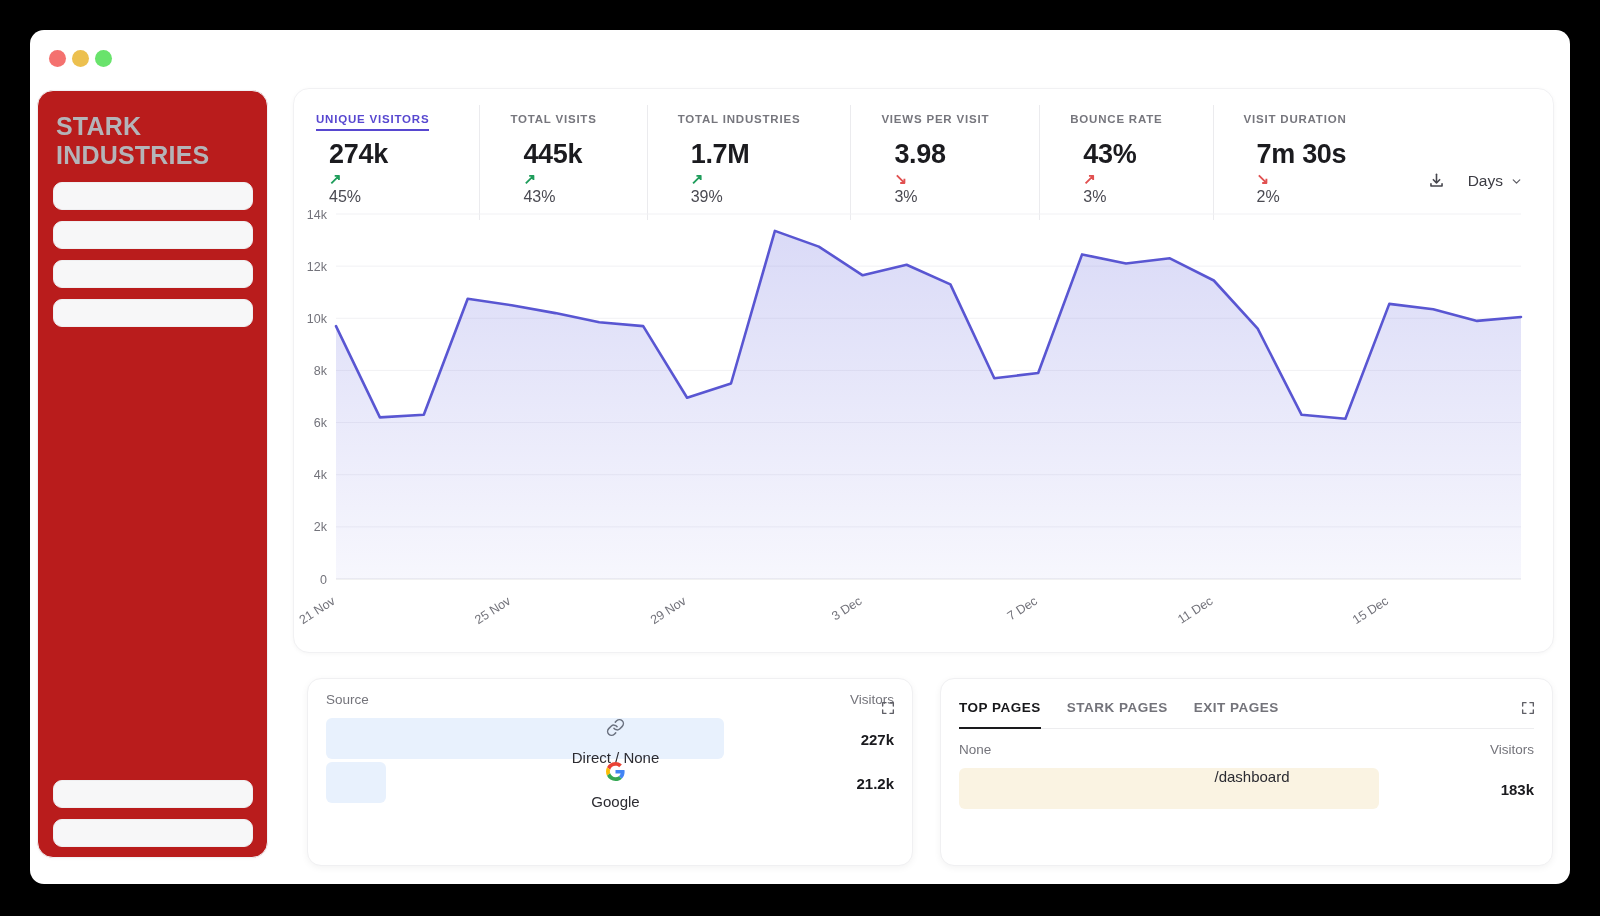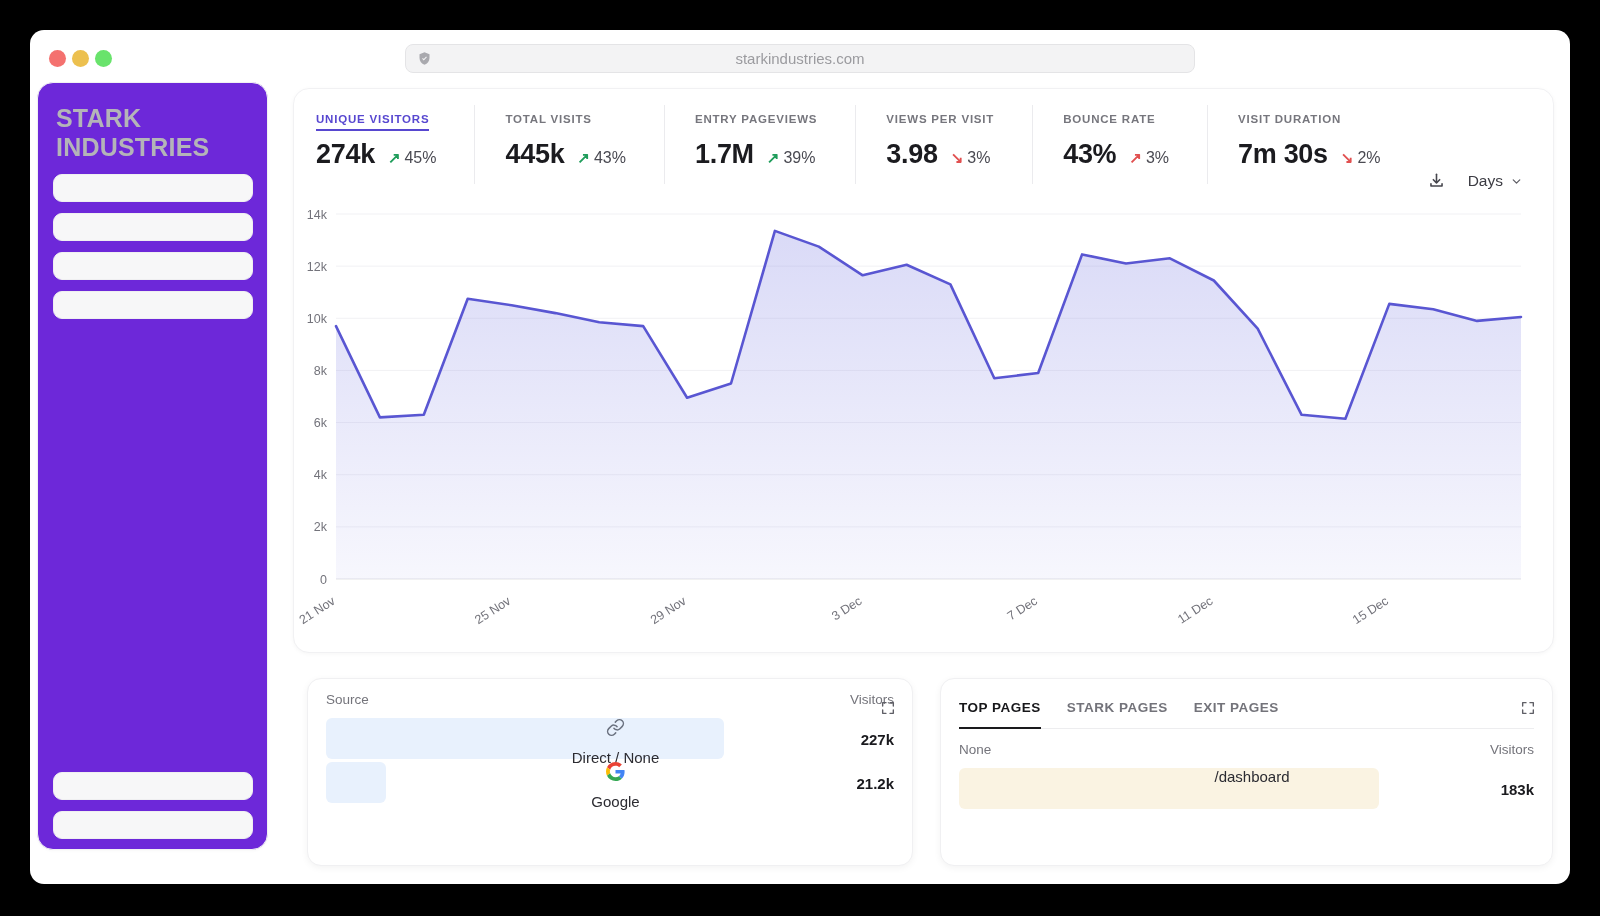--- a/index.html
+++ b/index.html
@@ -9,36 +9,36 @@
     border-radius:14px;overflow:hidden;}
   
   .traffic{position:absolute;top:20px;left:19px;display:flex;gap:6px;}
   .light{width:17px;height:17px;border-radius:50%;}
   .light.red{background:#f4716f;} .light.yellow{background:#ecc04f;} .light.green{background:#69e36c;}
   .urlbar{position:absolute;left:375px;top:14px;width:790px;height:29px;background:#f3f3f4;
     border:1px solid #e4e4e6;border-radius:8px;display:flex;align-items:center;box-sizing:border-box;}
   .urlbar .shield{margin-left:11px;display:flex;align-items:center;}
   .urlbar .url{position:absolute;left:0;right:0;text-align:center;color:#9b9b9f;font-size:15px;}
   
-  .sidebar{position:absolute;left:7px;top:52px;width:231px;height:768px;background:#6d28d9;
+  .sidebar{position:absolute;left:7px;top:60px;width:231px;height:768px;background:#b91c1c;
     border:1px solid #f1f1f3;border-radius:16px;box-shadow:0 1px 3px rgba(0,0,0,.03);box-sizing:border-box;}
   .brand{margin:21px 18px 0;width:160px;font-size:25px;font-weight:700;color:#b4b4b8;line-height:1.15;letter-spacing:.2px;}
   .ph{position:absolute;left:15px;width:200px;height:28px;background:#f7f7f8;border:1px solid #efeff1;
     border-radius:9px;box-sizing:border-box;}
   
   .card{position:absolute;background:#fff;box-sizing:border-box;}
   .chart-card{left:263px;top:58px;width:1261px;height:565px;border:1px solid #f1f1f3;border-radius:16px;
     box-shadow:0 1px 4px rgba(0,0,0,.04);}
-  .stats-row{display:flex;padding-top:16px;}
+  .stats-row{display:flex;padding-top:16px;gap:12px;}
   .stat{padding:4px 38px 14px 30px;border-left:1px solid #ebebee;cursor:pointer;}
   .stat:first-child{border-left:none;padding-left:22px;}
   .stat-label{display:inline-block;font-size:11.5px;font-weight:700;letter-spacing:.8px;color:#76767d;
     padding-bottom:4px;border-bottom:2px solid transparent;white-space:nowrap;}
   .stat.active .stat-label{color:#5747d0;border-bottom-color:#5747d0;}
-  .stat-value-row{display:flex;align-items:baseline;margin-top:8px;}
+  .stat-value-row{display:flex;align-items:baseline;margin-top:8px;flex-direction:column;}
   .stat-value{font-size:27px;font-weight:700;color:#1b1b1f;letter-spacing:-.3px;white-space:nowrap;}
   .stat-arrow{margin-left:13px;font-size:15px;font-weight:700;}
   .stat-arrow.positive{color:#1f9d5b;} .stat-arrow.negative{color:#e15050;}
   .stat-change{margin-left:4px;font-size:16px;color:#4a4a52;}
   .chart-toolbar{position:absolute;right:30px;top:82px;display:flex;align-items:flex-end;gap:22px;}
   .tool-btn{display:flex;align-items:center;gap:7px;cursor:pointer;color:#3c3c43;font-size:15.5px;}
   #chart-svg{position:absolute;left:0;top:112px;}
   
   .table-card{top:648px;height:188px;border:1px solid #f0f0f2;border-radius:14px;
     box-shadow:0 2px 7px rgba(0,0,0,.05);padding:0 18px;overflow:hidden;}
@@ -65,29 +65,20 @@
 <body>
 
 <div class="canvas">
   <div class="window">
 
     <div class="traffic">
       <span class="light red"></span>
       <span class="light yellow"></span>
       <span class="light green"></span>
     </div>
-    <div class="urlbar">
-      <span class="shield">
-        <svg width="15" height="15" viewBox="0 0 24 24">
-            <path fill="#a9a9ae" d="M12 2l8 3v6c0 5-3.4 9.3-8 11-4.6-1.7-8-6-8-11V5l8-3z"></path>
-            <path fill="#f3f3f4" d="M10.8 15.1l-2.6-2.6 1.2-1.2 1.4 1.4 3.8-3.8 1.2 1.2-5 5z"></path>
-          </svg>
-      </span>
-      <span class="url">starkindustries.com</span>
-    </div>
 
     <aside class="sidebar">
       <div class="brand">STARK INDUSTRIES</div>
       <div class="ph" style="top:91px"></div>
       <div class="ph" style="top:130px"></div>
       <div class="ph" style="top:169px"></div>
       <div class="ph" style="top:208px"></div>
       <div class="ph" style="top:689px"></div>
       <div class="ph" style="top:728px"></div>
     </aside>
@@ -97,21 +88,21 @@
           <div class="stat active"><div class="stat-label">UNIQUE VISITORS</div><div class="stat-value-row">
               <span class="stat-value">274k</span>
               <span class="stat-arrow positive">↗</span>
               <span class="stat-change">45%</span>
             </div></div>
           <div class="stat"><div class="stat-label">TOTAL VISITS</div><div class="stat-value-row">
               <span class="stat-value">445k</span>
               <span class="stat-arrow positive">↗</span>
               <span class="stat-change">43%</span>
             </div></div>
-          <div class="stat"><div class="stat-label">ENTRY PAGEVIEWS</div><div class="stat-value-row">
+          <div class="stat"><div class="stat-label">TOTAL INDUSTRIES</div><div class="stat-value-row">
               <span class="stat-value">1.7M</span>
               <span class="stat-arrow positive">↗</span>
               <span class="stat-change">39%</span>
             </div></div>
           <div class="stat"><div class="stat-label">VIEWS PER VISIT</div><div class="stat-value-row">
               <span class="stat-value">3.98</span>
               <span class="stat-arrow negative">↘</span>
               <span class="stat-change">3%</span>
             </div></div>
           <div class="stat"><div class="stat-label">BOUNCE RATE</div><div class="stat-value-row">

